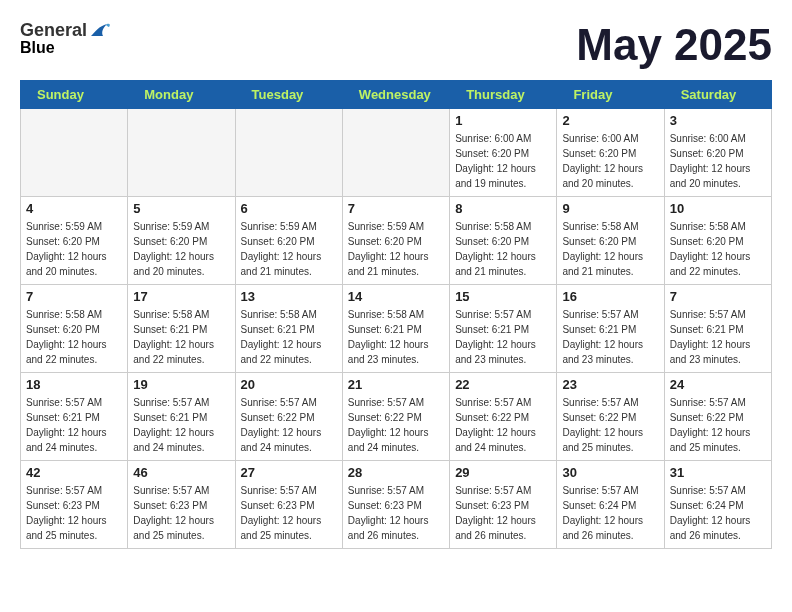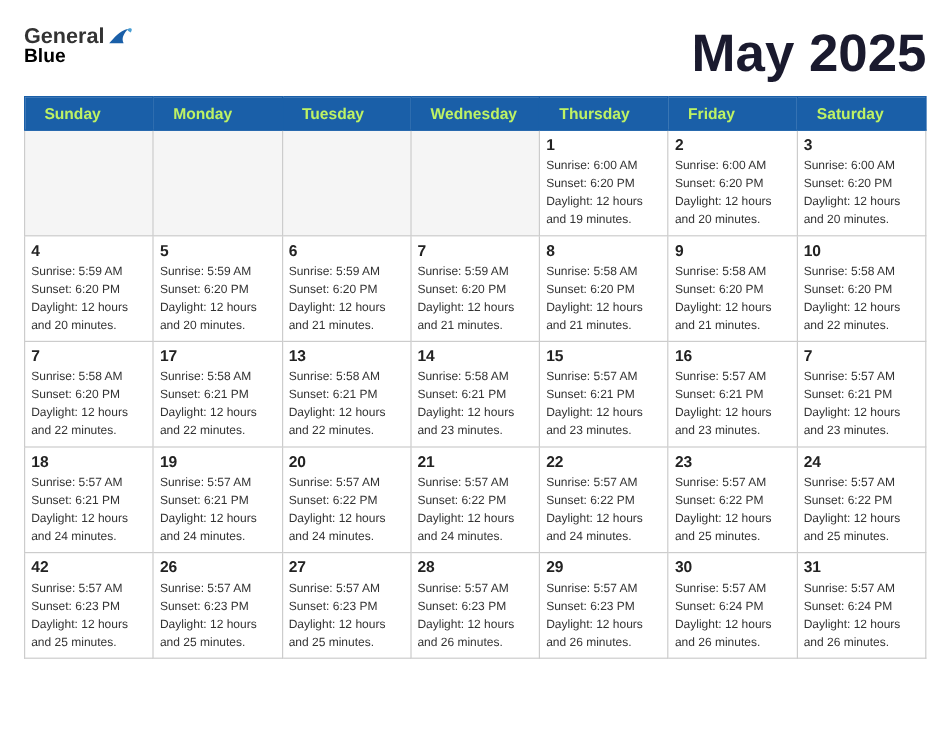--- a/index.html
+++ b/index.html
@@ -310,21 +310,21 @@
       </tr>
       <tr class="week-row">
         <td>
           <span class="day-num">42</span>
           <div class="day-info">Sunrise: 5:57 AM
 Sunset: 6:23 PM
 Daylight: 12 hours
 and 25 minutes.</div>
         </td>
         <td>
-          <span class="day-num">26</span>
+          <span class="day-num">46</span>
           <div class="day-info">Sunrise: 5:57 AM
 Sunset: 6:23 PM
 Daylight: 12 hours
 and 25 minutes.</div>
         </td>
         <td>
           <span class="day-num">27</span>
           <div class="day-info">Sunrise: 5:57 AM
 Sunset: 6:23 PM
 Daylight: 12 hours

